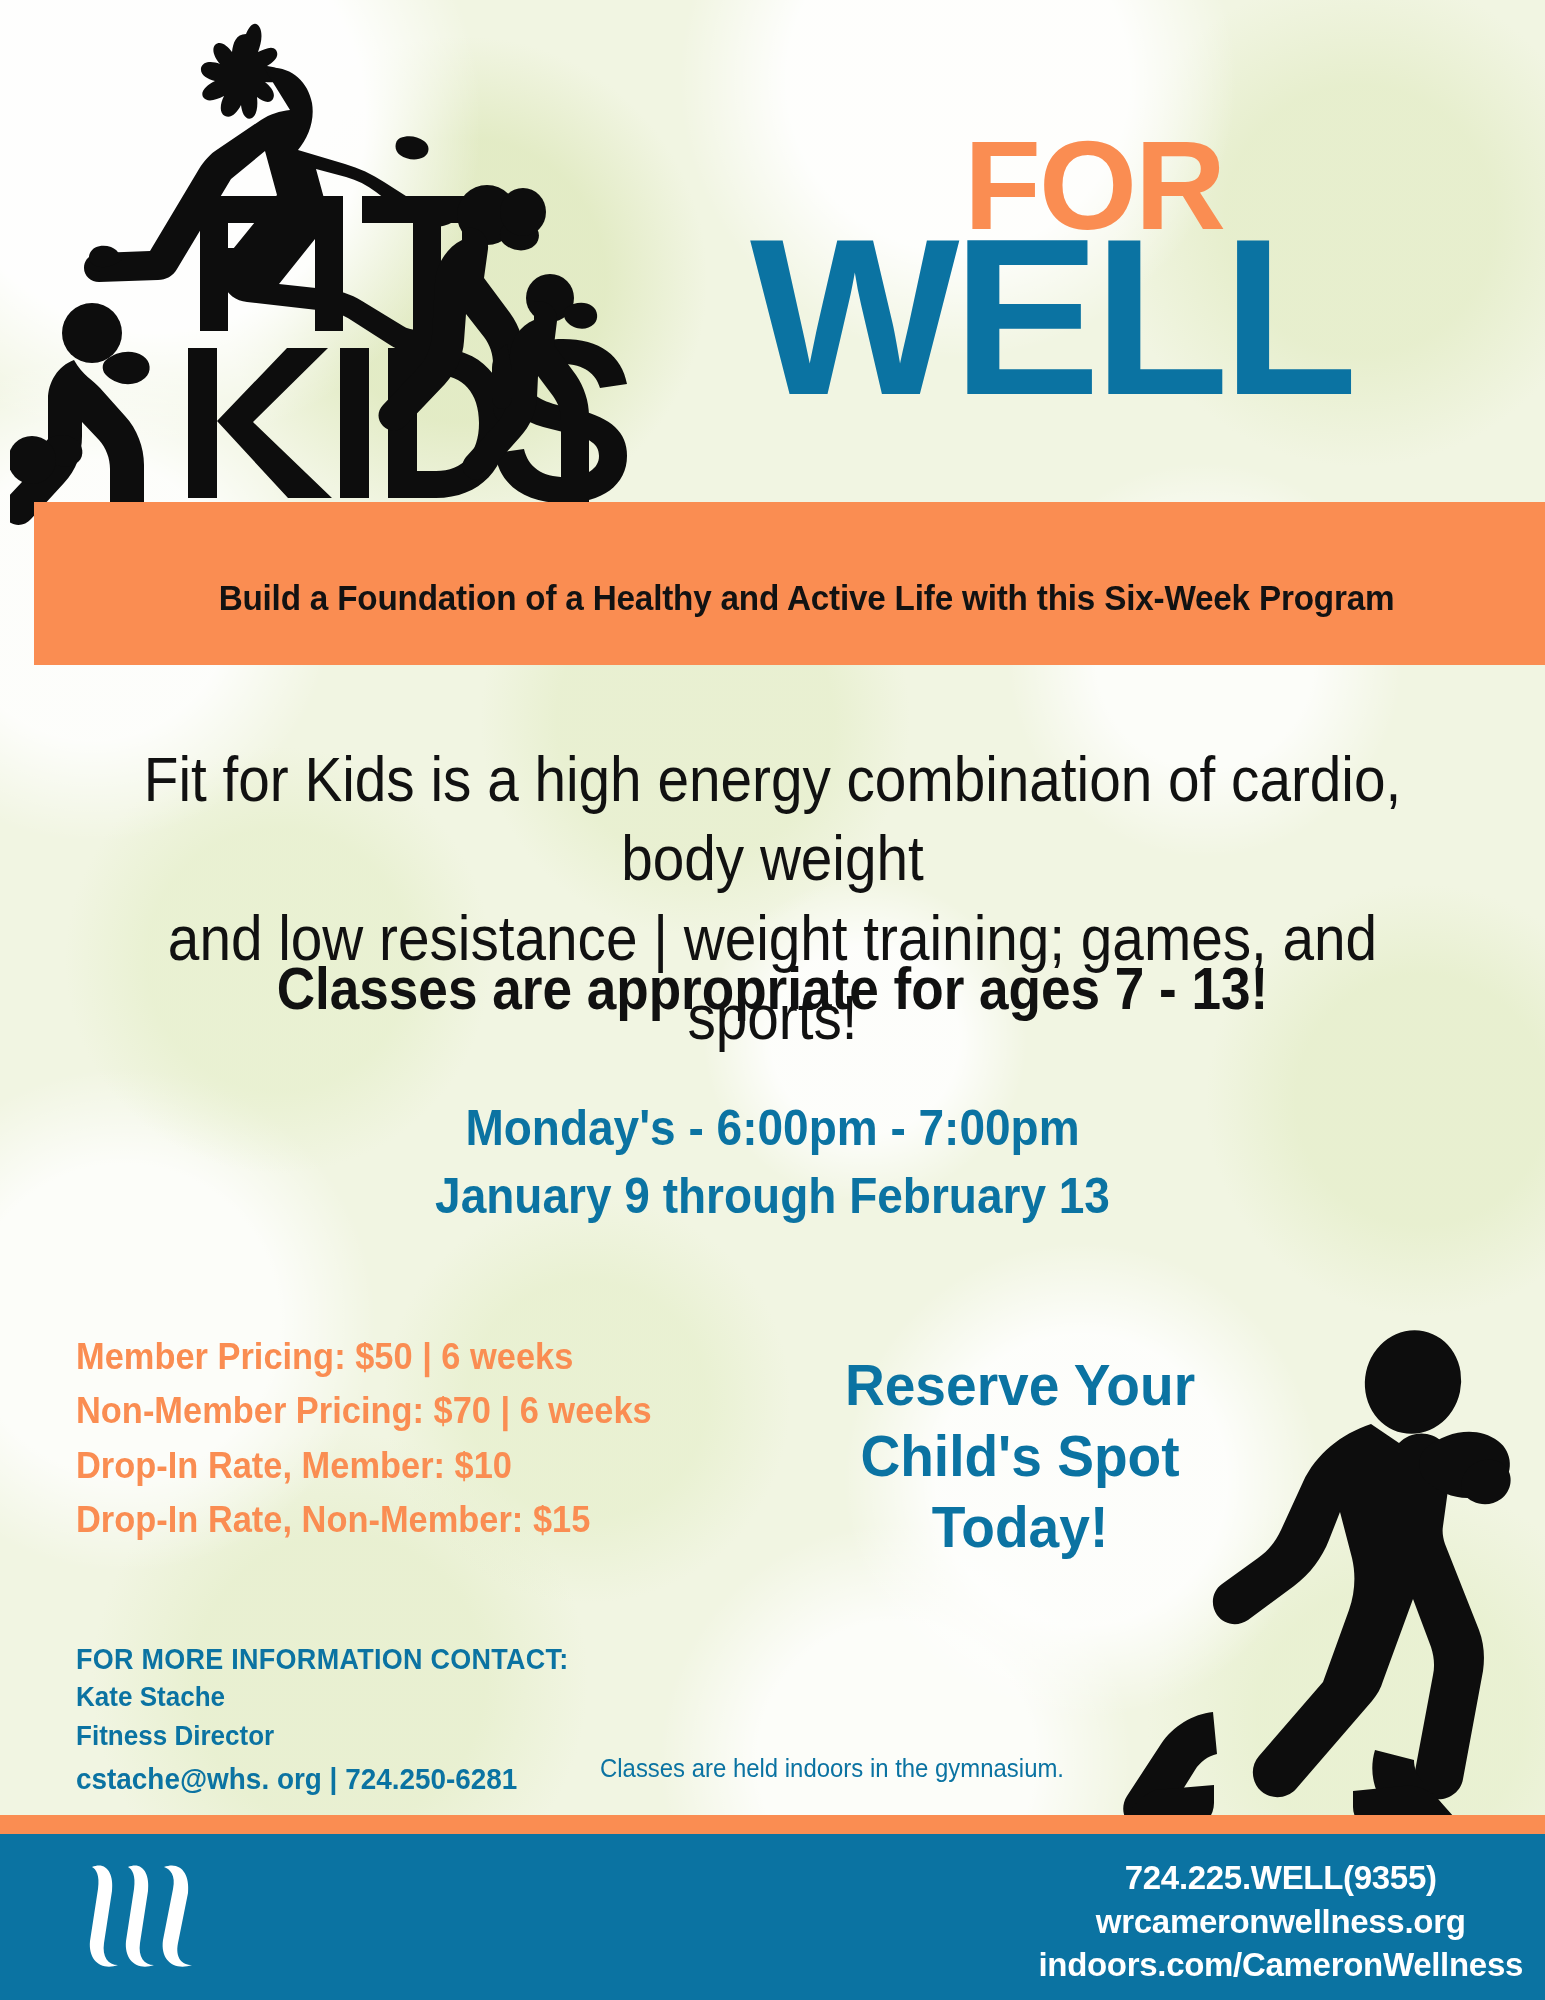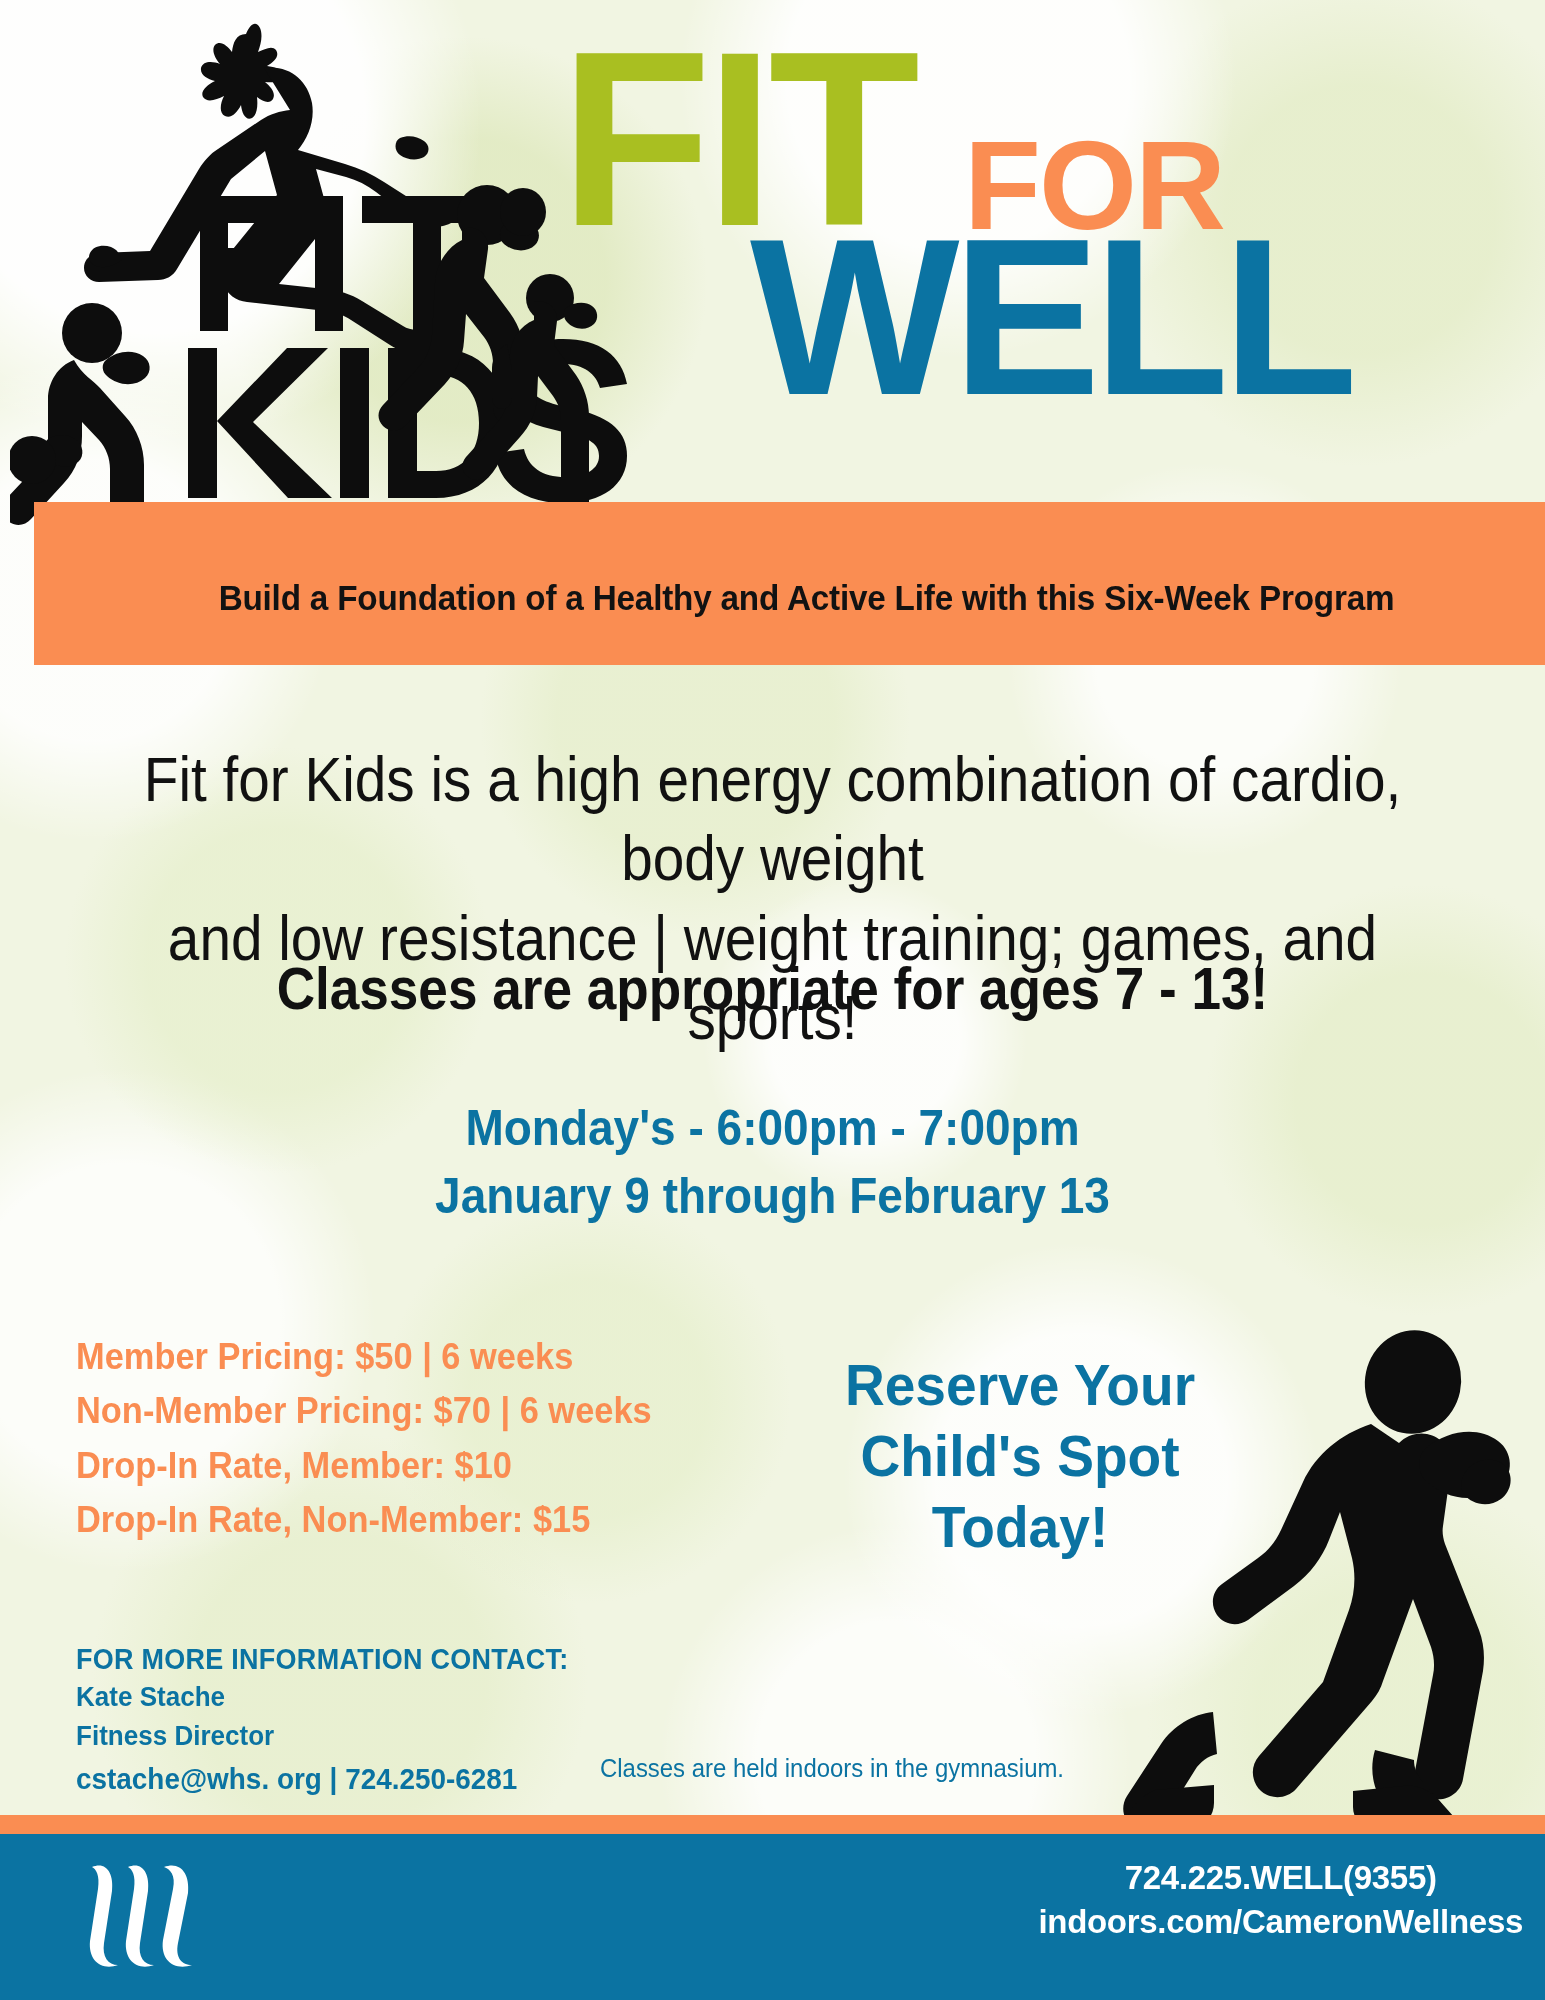--- a/index.html
+++ b/index.html
@@ -216,21 +216,20 @@
         <g fill="#0d0d0d">
           <circle cx="540" cy="290" r="24"></circle>
           <path d="M524 312 c-14 6 -23 19 -24 34 l-2 42 c-1 11 -5 21 -13 29 l-29 32 c-5 6 -5 14 1 19 6 5 14 5 19 -1 l34 -38 c10 -11 16 -24 17 -39 l1 -22 15 20 c5 7 8 15 8 24 l0 92 c0 8 6 14 14 14 8 0 14 -6 14 -14 l0 -96 c0 -15 -5 -29 -13 -41 l-22 -30 3 -24 c1 -9 -5 -17 -13 -19 -3 -1 -7 -1 -10 0z"></path>
           <path d="M556 300 c8 -6 19 -7 26 -2 6 4 7 13 2 18 -7 7 -20 6 -27 -2 -4 -4 -4 -11 -1 -14z"></path>
           <path d="M497 336 c-9 5 -15 14 -15 24 l0 30 c0 6 4 11 10 11 6 0 10 -5 10 -11 l0 -28 z"></path>
         </g>
       </svg>
     </div>
 
     <div class="bigtitle">
-      <div class="t-fit">FIT</div>
       <div class="t-for">FOR</div>
       <div class="t-kids">WELL</div>
     </div>
   </div>
 
   <div class="band-orange">
     <div class="tagline">Build a Foundation of a Healthy and Active Life with this Six-Week Program</div>
   </div>
 
   <div class="intro">
@@ -292,17 +291,18 @@
           <path d="M14 8 c14 -6 22 6 20 24 l-8 52 c-2 14 4 22 14 22 -16 6 -30 -4 -28 -24 l8 -52 c2 -14 -2 -20 -6 -22z"></path>
           <path d="M50 8 c14 -6 22 6 20 24 l-8 52 c-2 14 4 22 14 22 -16 6 -30 -4 -28 -24 l8 -52 c2 -14 -2 -20 -6 -22z"></path>
           <path d="M86 8 c16 -6 26 6 24 26 l-10 50 c-3 15 4 22 14 22 -17 6 -32 -4 -29 -25 l10 -51 c3 -14 -3 -20 -9 -22z"></path>
         </g>
       </svg>
     </div>
 
 
     <div class="foot-right">
       <div>724.225.WELL(9355)</div>
+      <div>wrcameronwellness.org</div>
       <div>indoors.com/CameronWellness</div>
     </div>
   </div>
 
 </div>
 
 </body></html>

